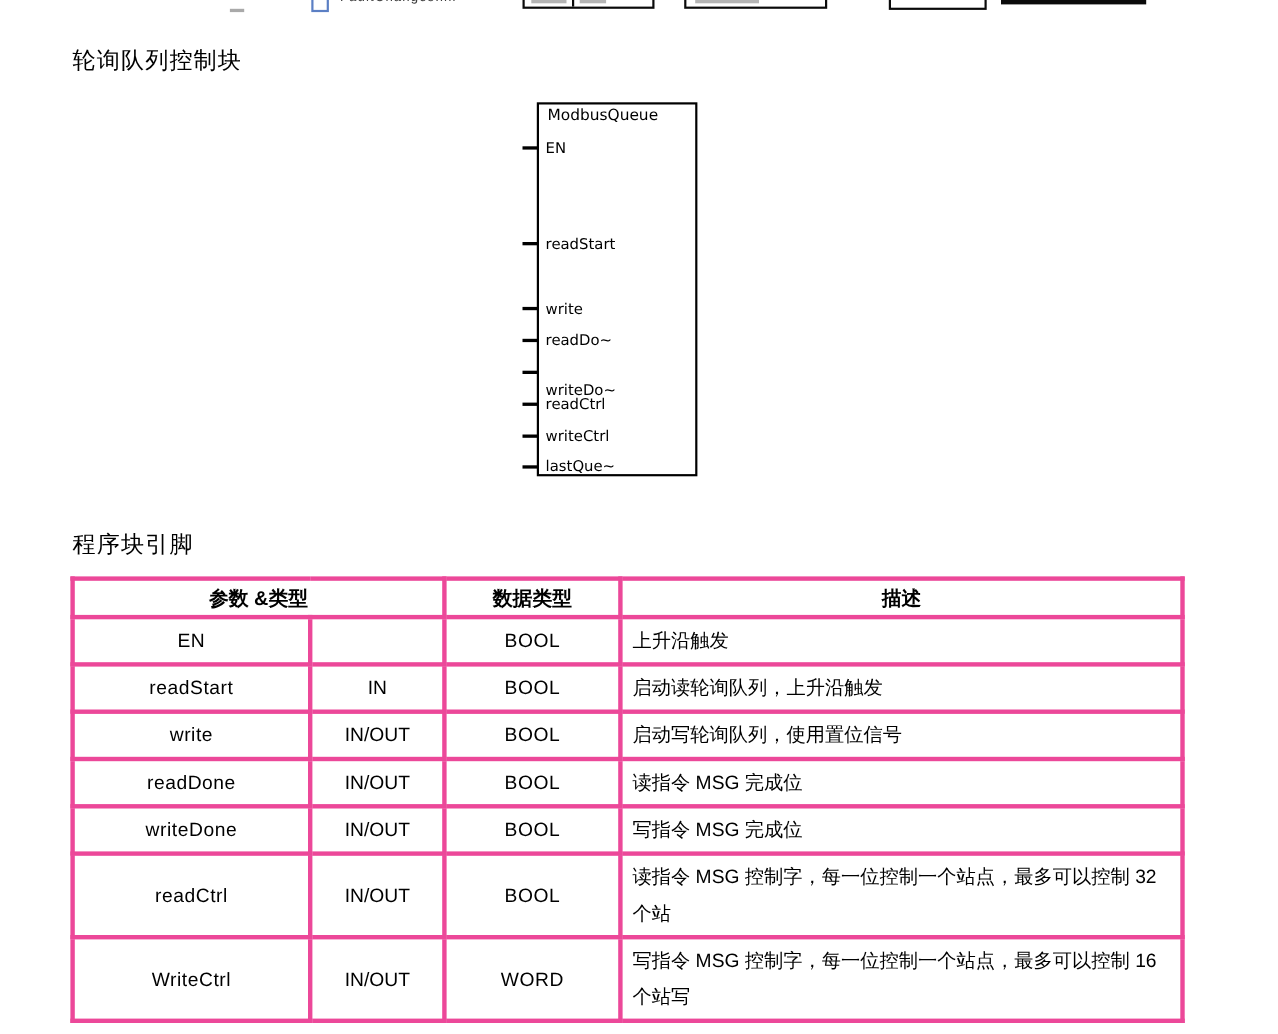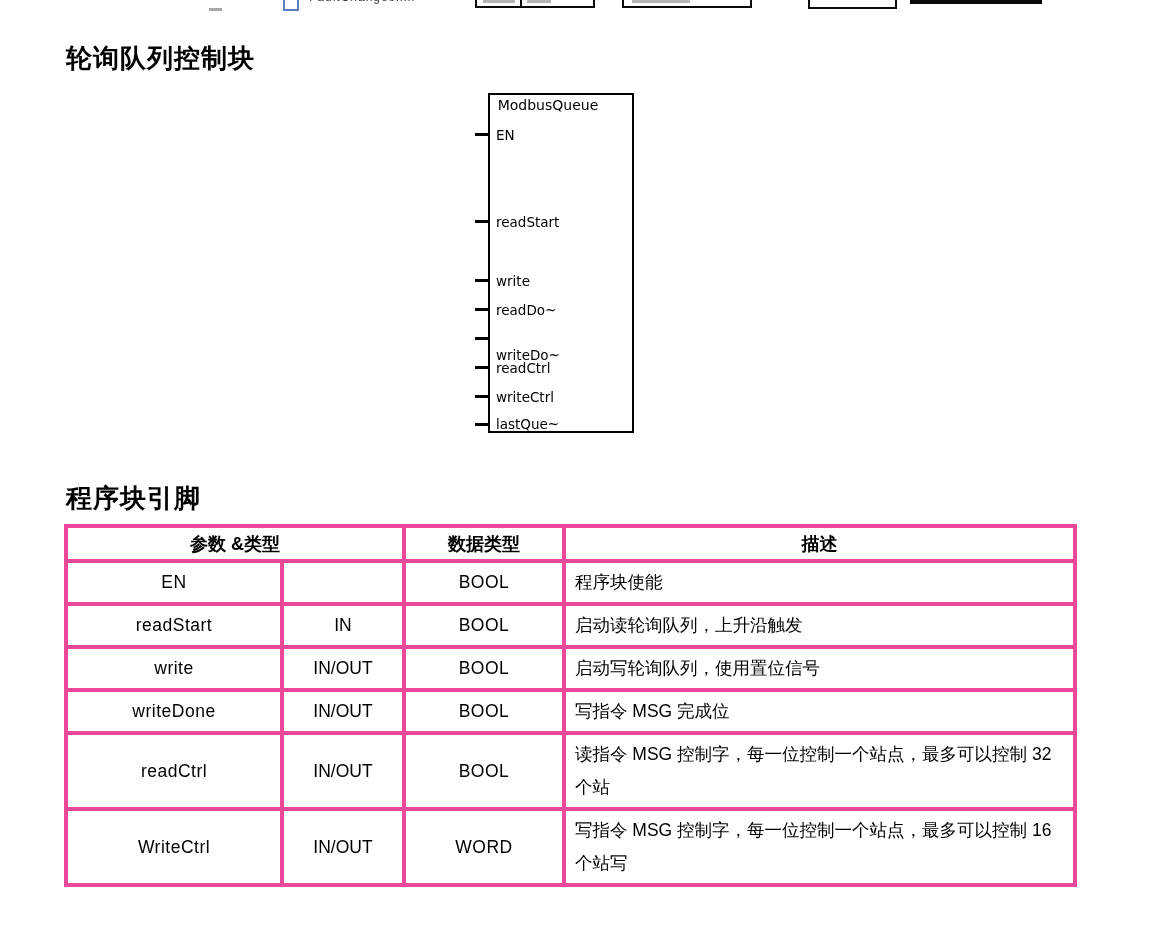--- a/index.html
+++ b/index.html
@@ -12,21 +12,21 @@
   .gray-dash{position:absolute;left:209px;top:8px;width:13px;height:3px;background:#a9a9a9;}
   .mini-icon{position:absolute;left:283px;top:-5px;width:12px;height:12px;
     border:2px solid #5b7fc4;background:#fff;}
   .file-frag{position:absolute;left:309px;top:-10px;height:16px;width:140px;overflow:hidden;
     font-size:12px;color:#3c3c3c;letter-spacing:1px;white-space:nowrap;}
   .rem-box{position:absolute;border:2px solid #0a0a0a;background:#fff;box-sizing:border-box;}
   .rem-box .divider{position:absolute;top:0;bottom:0;width:2px;background:#0a0a0a;}
   .faint{position:absolute;bottom:3px;height:5px;background:#b5b5b5;}
   .rem-bar{position:absolute;left:910px;top:0;width:132px;height:4px;background:#0a0a0a;}
   
-  .h-section{position:absolute;font-size:26px;font-weight:bold;letter-spacing:1px;}
+  .h-section{position:absolute;font-size:21px;font-weight:normal;letter-spacing:1px;}
   #h1{left:66px;top:41px;}
   #h2{left:66px;top:481px;}
   
   .fb-wrap{position:absolute;left:475px;top:91px;width:175px;height:346px;
     font-family:"DejaVu Sans", sans-serif;}
   .fb-box{position:absolute;left:13px;top:2px;width:142px;height:336px;
     border:2px solid #000;background:#fff;}
   .fb-title{position:absolute;left:13px;top:6px;width:120px;text-align:center;
     font-size:14px;}
   .fb-pin-label{position:absolute;left:21px;font-size:13.5px;white-space:nowrap;}
@@ -103,33 +103,39 @@
   <tbody>
       <tr style="height:35px;">
     <th colspan="2">参数 &amp;类型</th>
     <th>数据类型</th>
     <th>描述</th>
   </tr>
   <tr style="height:36px;">
     <td class="sp">EN</td>
     <td></td>
     <td class="sp">BOOL</td>
-    <td class="desc">程序块使能</td>
+    <td class="desc">上升沿触发</td>
   </tr>
   <tr style="height:36px;">
     <td class="sp">readStart</td>
     <td>IN</td>
     <td class="sp">BOOL</td>
     <td class="desc">启动读轮询队列，上升沿触发</td>
   </tr>
   <tr style="height:35px;">
     <td class="sp">write</td>
     <td>IN/OUT</td>
     <td class="sp">BOOL</td>
     <td class="desc">启动写轮询队列，使用置位信号</td>
+  </tr>
+  <tr style="height:36px;">
+    <td class="sp">readDone</td>
+    <td>IN/OUT</td>
+    <td class="sp">BOOL</td>
+    <td class="desc">读指令 MSG 完成位</td>
   </tr>
   <tr style="height:36px;">
     <td class="sp">writeDone</td>
     <td>IN/OUT</td>
     <td class="sp">BOOL</td>
     <td class="desc">写指令 MSG 完成位</td>
   </tr>
   <tr style="height:71px;">
     <td class="sp">readCtrl</td>
     <td>IN/OUT</td>

